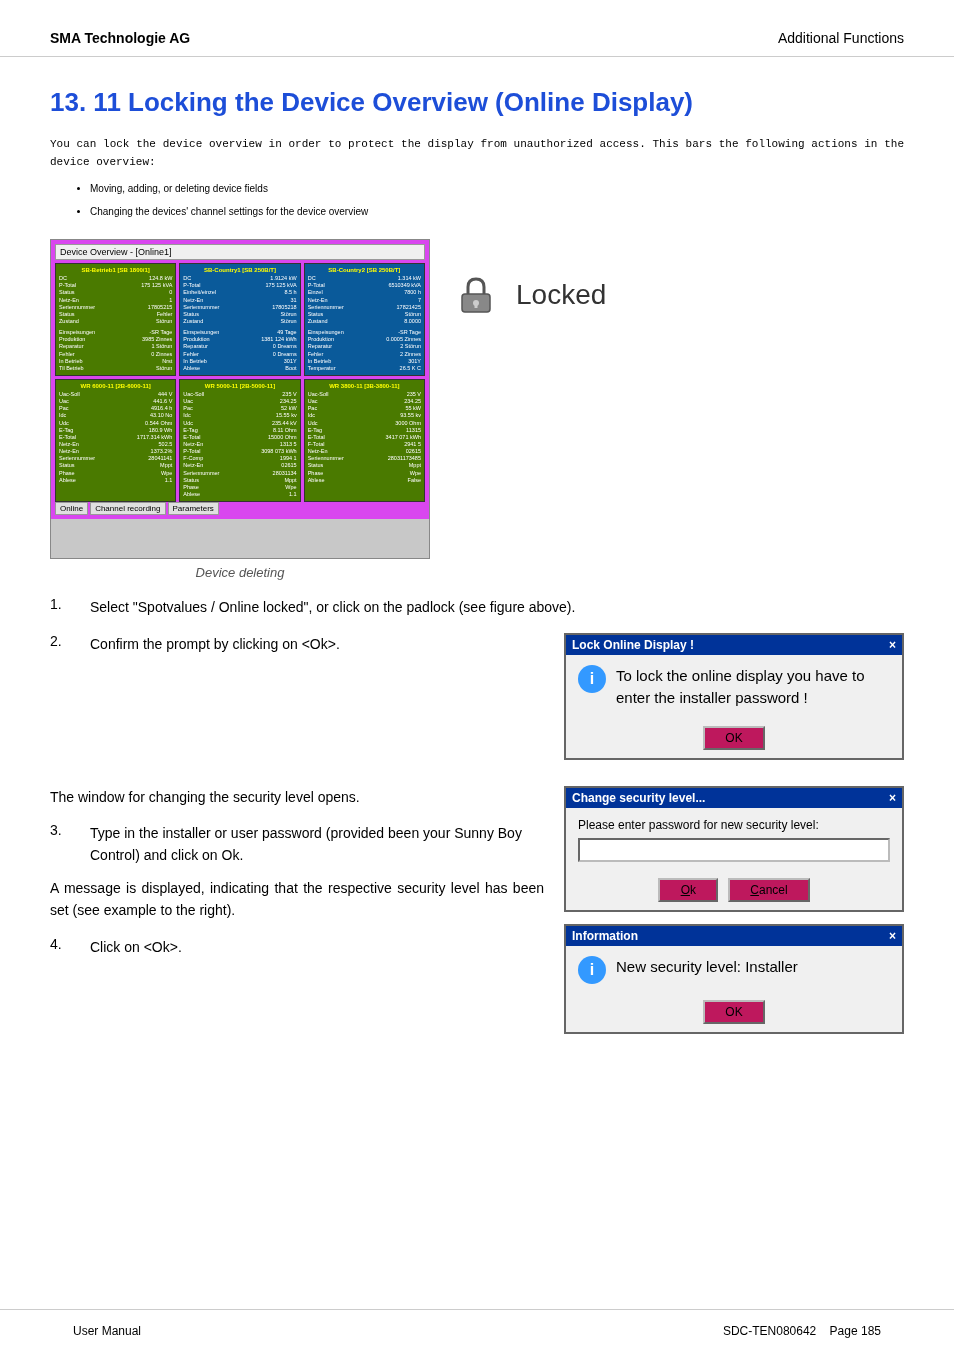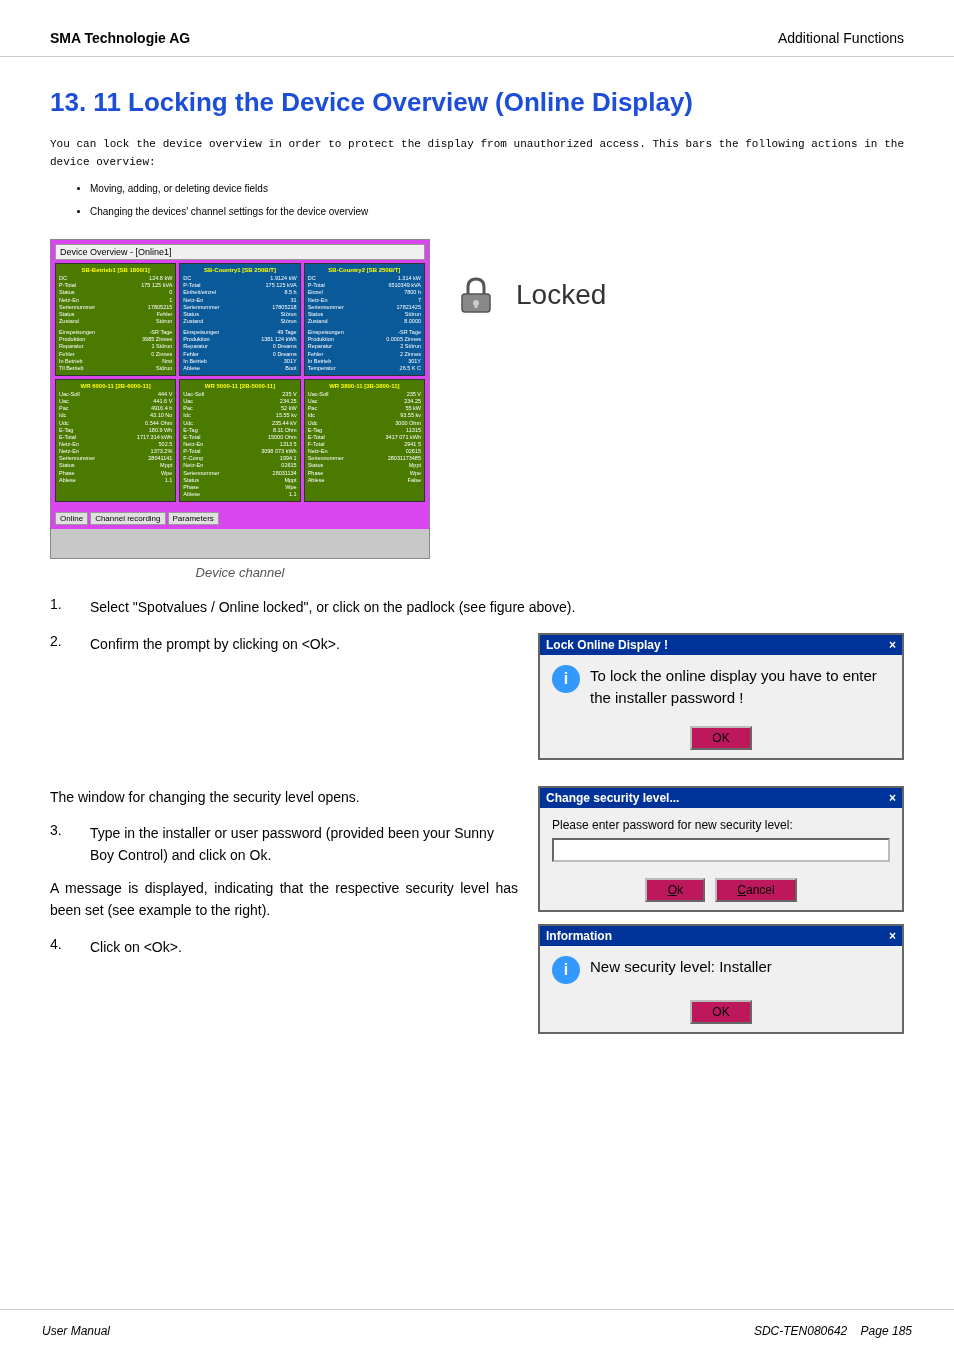--- a/index.html
+++ b/index.html
@@ -127,21 +127,21 @@
     .device-card-row {
       display: flex;
       justify-content: space-between;
       font-size: 5.5px;
       line-height: 1.3;
     }
 
     .device-tabs {
       display: flex;
       gap: 2px;
-      margin-top: 10px;
+      margin-top: 0;
     }
 
     .device-tab {
       background: #e0e0e0;
       border: 1px solid #999;
       padding: 1px 4px;
       font-size: 8px;
     }
 
     .device-overview-label {
@@ -292,41 +292,40 @@
       display: flex;
       gap: 20px;
       margin-bottom: 14px;
     }
 
     .combined-left {
       flex: 1;
     }
 
     .combined-right {
-      width: 366px;
+      width: 340px;
       flex-shrink: 0;
     }
 
     .step-inline {
       display: flex;
       gap: 10px;
       margin-bottom: 10px;
     }
 
     .page-footer {
       display: flex;
       justify-content: space-between;
-      padding: 14px 42px;
+      padding: 14px 73px;
       border-top: 1px solid #ccc;
       margin-top: auto;
       position: absolute;
       bottom: 0;
       left: 0;
       right: 0;
-      font-style: italic;
     }
 
     .footer-left {
       font-size: 12px;
     }
 
     .footer-right {
       font-size: 12px;
     }
 
@@ -714,21 +713,21 @@
                 </div>
             </div>
           </div>
           <div class="device-tabs">
             <div class="device-tab">Online</div>
             <div class="device-tab">Channel recording</div>
             <div class="device-tab">Parameters</div>
           </div>
         </div>
       </div>
-      <div class="device-overview-label">Device channel</div>
+      <div class="device-overview-label">Device deleting</div>
     </div>
 
     <div class="lock-icons-panel">
 
 
       <div class="lock-icon-row">
         <div class="padlock-icon">
           <svg class="padlock-svg" viewBox="0 0 44 44" fill="none" xmlns="http://www.w3.org/2000/svg">
 
             <path d="M14 22 L14 14 Q14 6 22 6 Q30 6 30 14 L30 22" stroke="#555" stroke-width="3" fill="none" stroke-linecap="round"></path>

